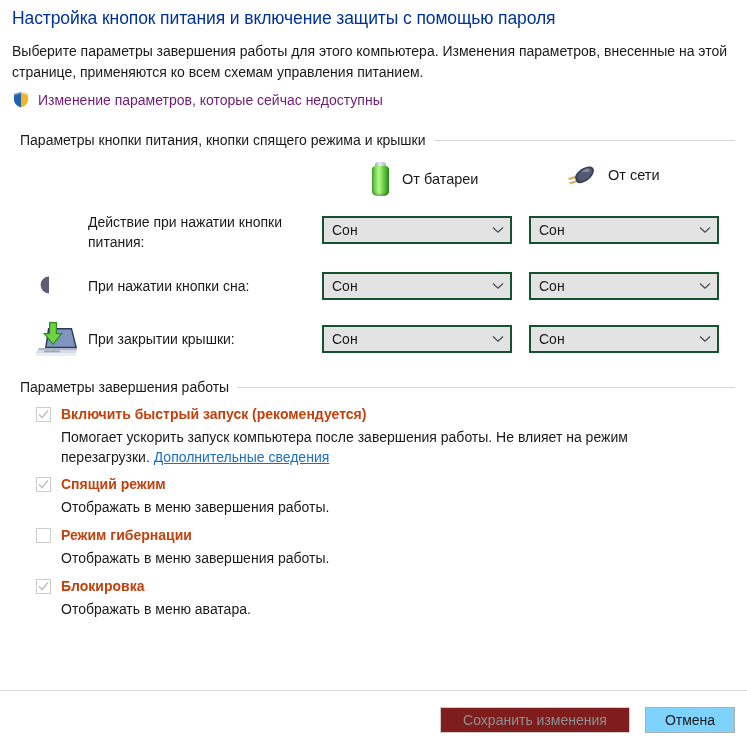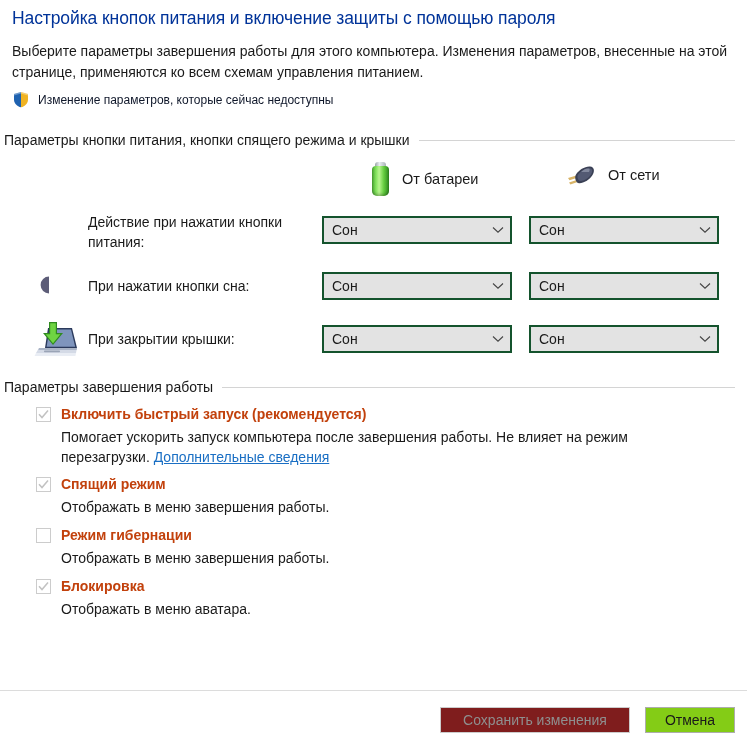--- a/index.html
+++ b/index.html
@@ -39,30 +39,30 @@
   .uac-link-row {
     position: absolute;
     left: 12px;
     top: 90px;
     display: flex;
     align-items: center;
     gap: 8px;
   }
   .shield-icon { width: 18px; height: 19px; display: block; }
   .uac-link {
-    font-size: 12px;
-    color: #0f172a;
+    font-size: 14px;
+    color: #701a75;
     text-decoration: none;
     cursor: pointer;
   }
 
   
   .group-head {
     position: absolute;
-    left: 4px;
+    left: 20px;
     right: 12px;
     display: flex;
     align-items: center;
     gap: 9px;
   }
   .group-head .gh-text {
     font-size: 14px;
     color: #1a1a1a;
     white-space: nowrap;
   }
@@ -237,21 +237,21 @@
     left: 440px;
     width: 190px;
     background: #7f1d1d;
     color: #8f8f8f;
     border-color: #cccccc;
     cursor: default;
   }
   #btn-cancel {
     left: 645px;
     width: 90px;
-    background: #84cc16;
+    background: #7dd3fc;
     color: #1a1a1a;
     border-color: #adadad;
     cursor: pointer;
   }
 </style>
 </head>
 <body>
 
 <div class="page-title">Настройка кнопок питания и включение защиты с помощью пароля</div>
 

